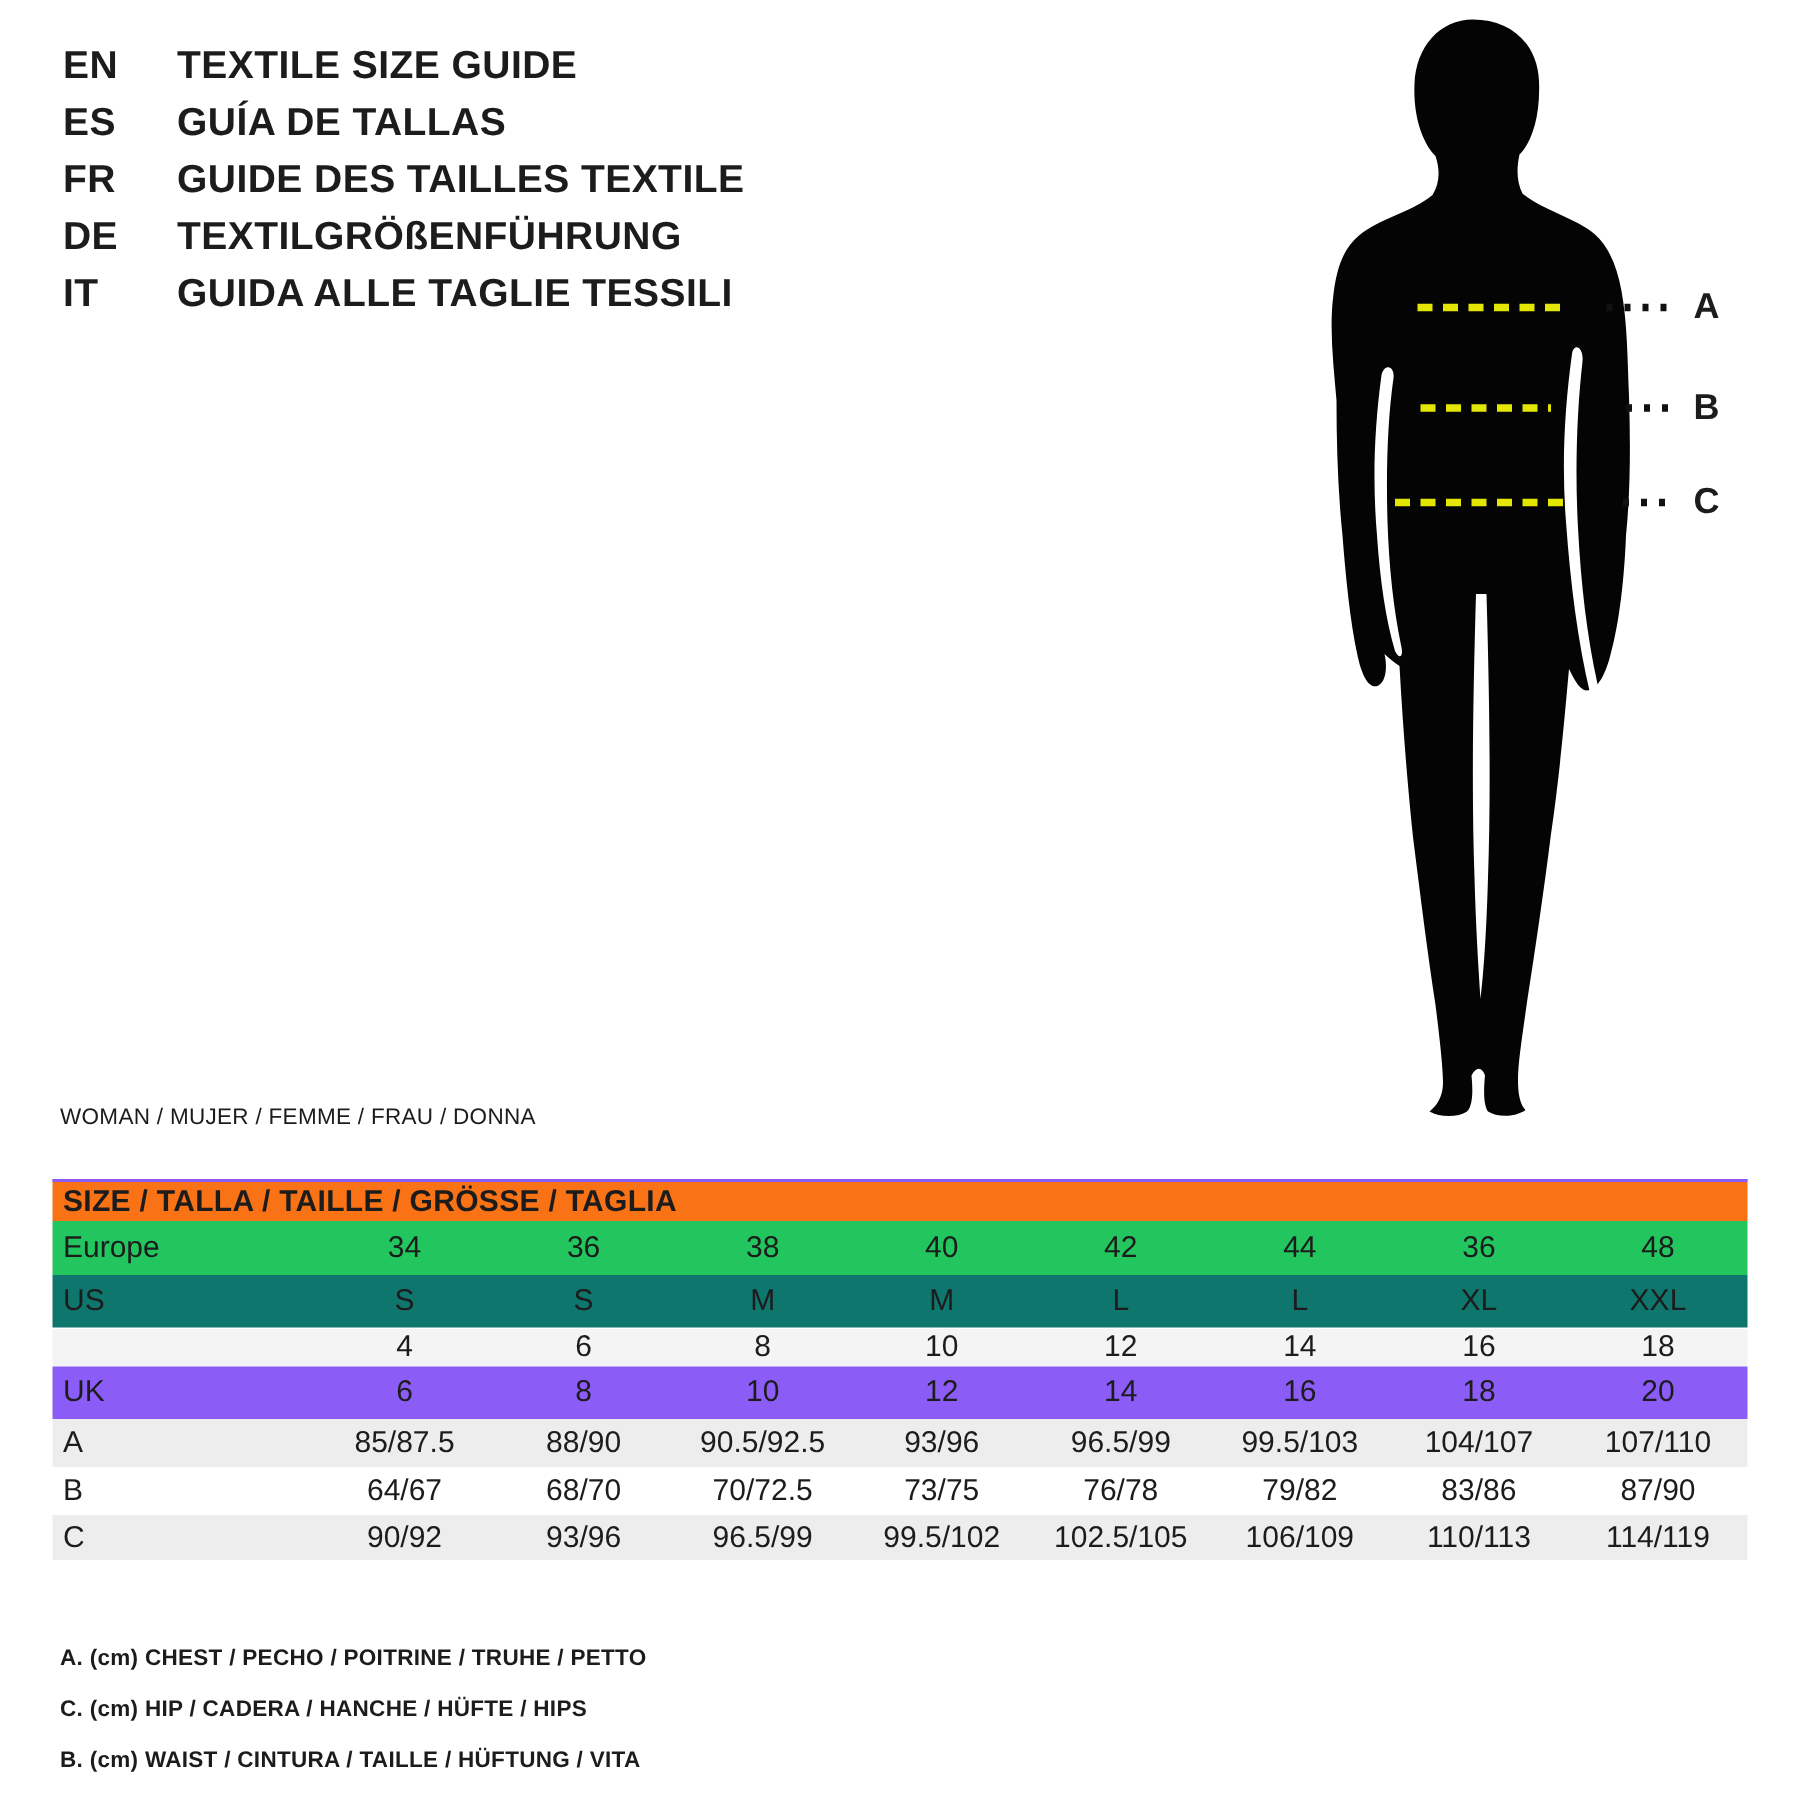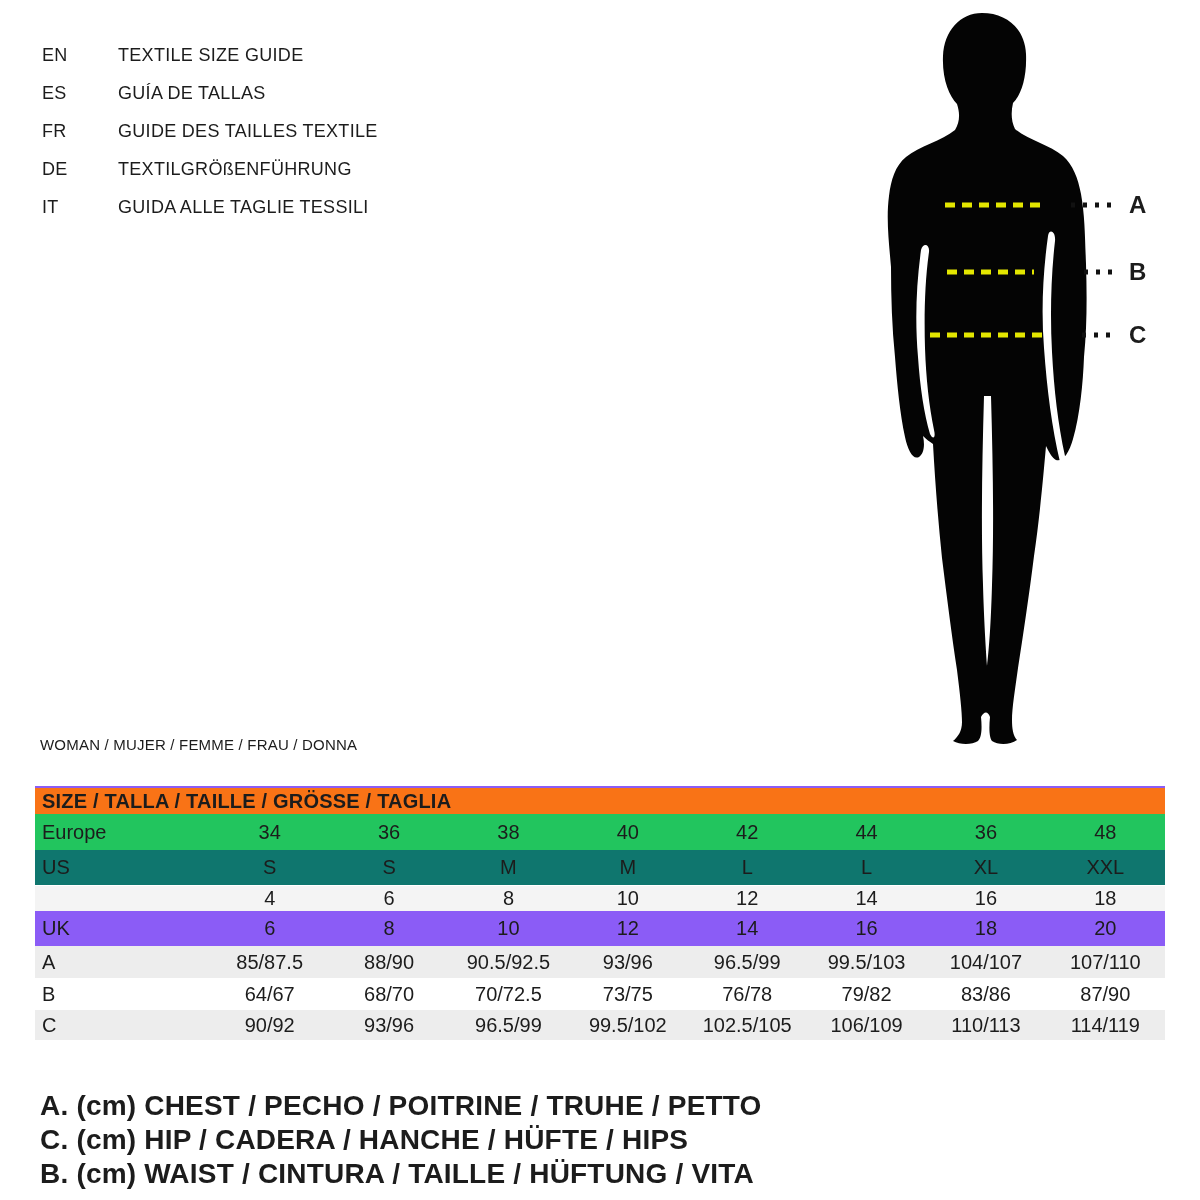--- a/index.html
+++ b/index.html
@@ -2,21 +2,21 @@
 <html><head>
 <meta charset="utf-8">
 <style>
   html,body{margin:0;padding:0;}
   body{
     width:1200px;height:1200px;position:relative;background:#ffffff;
     font-family:"Liberation Sans",sans-serif;color:#1c1c1c;overflow:hidden;
   }
   
   .lang-list{position:absolute;left:42px;top:28px;}
-  .lang-row{display:flex;height:38px;align-items:flex-end;font-weight:normal;font-size:18px;letter-spacing:.3px;}
+  .lang-row{display:flex;height:38px;align-items:flex-start;font-weight:bold;font-size:26px;letter-spacing:.3px;}
   .lang-code{width:76px;}
   
   .figure-svg{position:absolute;left:850px;top:0px;width:300px;height:760px;}
   .marker-label{position:absolute;font-weight:bold;font-size:24px;line-height:28px;}
   #marker-a{left:1129px;top:191px;}
   #marker-b{left:1129px;top:258px;}
   #marker-c{left:1129px;top:321px;}
   
   .section-title{position:absolute;left:40px;top:736px;font-weight:normal;font-size:15px;letter-spacing:.2px;}
   
@@ -27,21 +27,21 @@
   .t-row .label{width:175px;padding-left:7px;box-sizing:border-box;}
   .t-row .cell{flex:1;text-align:center;}
   .row-0{height:36px;background:#22c55e;}
   .row-1{height:35px;background:#0f766e;}
   .row-2{height:25px;background:#f4f4f4;margin-top:1px;}
   .row-3{height:35px;background:#8b5cf6;}
   .row-4{height:32px;background:#ededed;}
   .row-5{height:32px;background:#ffffff;}
   .row-6{height:30px;background:#ededed;}
   
-  .legend{position:absolute;left:40px;top:1089px;font-weight:bold;font-size:28px;line-height:34px;letter-spacing:.2px;}
+  .legend{position:absolute;left:40px;top:1089px;font-weight:bold;font-size:15px;line-height:34px;letter-spacing:.2px;}
 </style>
 </head>
 <body>
 
 <div class="lang-list">
   <div class="lang-row">
     <span class="lang-code">EN</span>
     <span class="lang-label">TEXTILE SIZE GUIDE</span>
   </div>
   <div class="lang-row">

